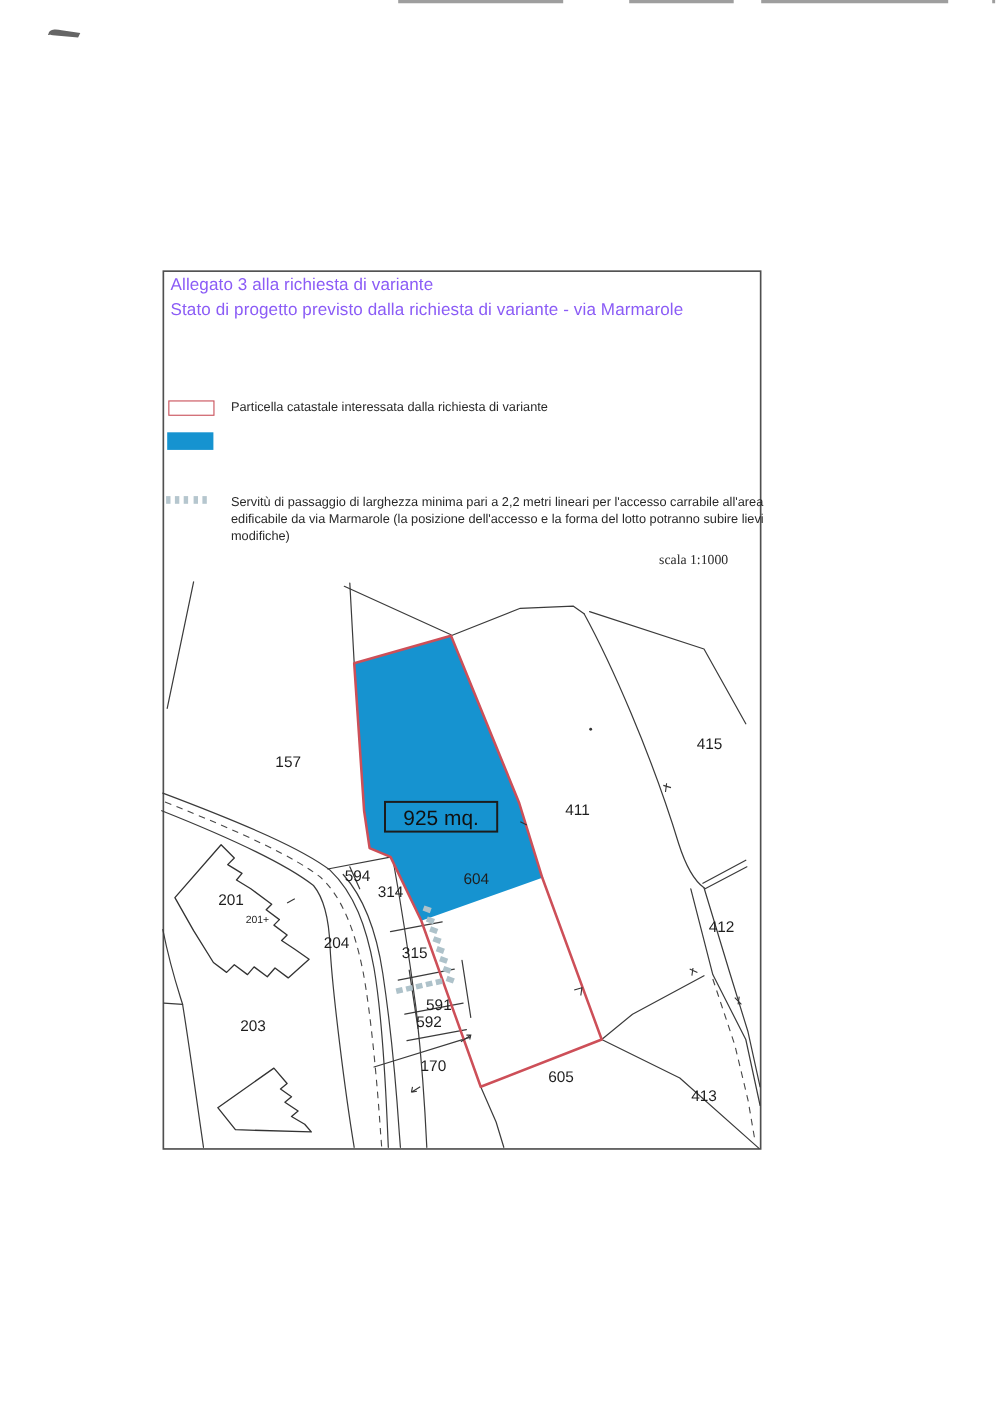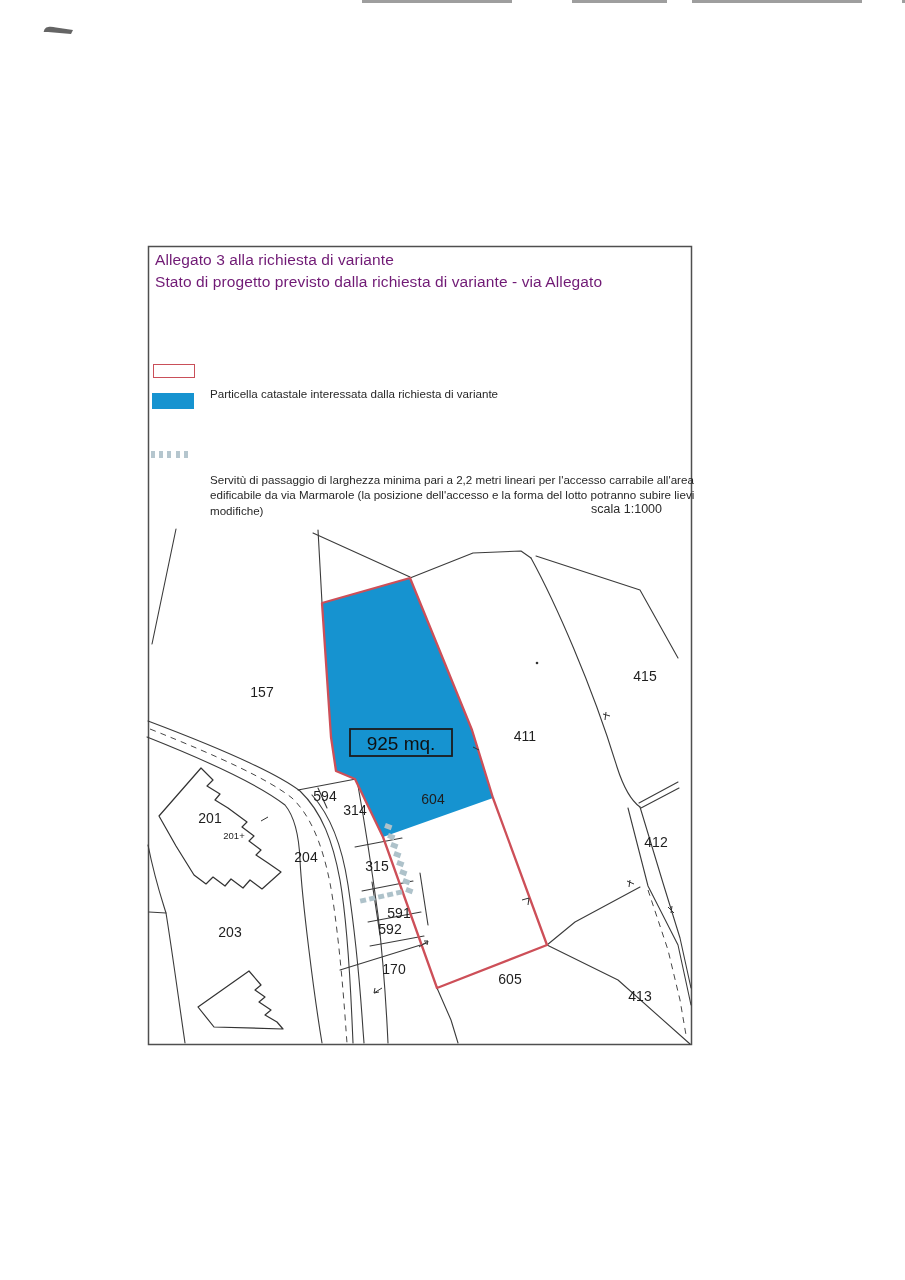--- a/index.html
+++ b/index.html
@@ -1,28 +1,28 @@
 <!DOCTYPE html>
 <html><head>
 <meta charset="utf-8">
 <style>
   html,body{margin:0;padding:0;background:#fff;}
   #page{position:relative;width:905px;height:1280px;background:#ffffff;overflow:hidden;
         font-family:"Liberation Sans", sans-serif;color:#1d1d1d;}
   .abs{position:absolute;}
-  #doc-title{left:155px;top:249px;font-size:15.5px;line-height:1.42;color:#701a75;letter-spacing:.1px;}
-  .legend-text{font-size:11.6px;line-height:1.32;color:#272727;margin-top:23px;}
+  #doc-title{left:155px;top:249px;font-size:15.5px;line-height:1.42;color:#8b5cf6;letter-spacing:.1px;}
+  .legend-text{font-size:11.6px;line-height:1.32;color:#272727;}
   #legend-text-1{left:210px;top:363px;width:480px;}
   #legend-text-2{left:210px;top:392px;width:478px;}
   #legend-text-3{left:210px;top:449px;width:500px;}
   #legend-swatch-red{left:153px;top:364px;width:40px;height:12px;border:1.6px solid #c94f59;background:#fff;}
   #legend-swatch-blue{left:152px;top:393px;width:42px;height:16px;background:#1693d0;}
   #legend-swatch-servitu{left:151px;top:451px;width:48px;height:8px;display:flex;gap:4.2px;}
   #legend-swatch-servitu i{width:4px;height:7px;background:#b5c6ce;}
-  #scale-note{right:243px;top:502px;font-size:12.5px;color:#2a2a2a;}
+  #scale-note{right:243px;top:502px;font-size:12.5px;color:#2a2a2a;font-family:Liberation Serif, serif;}
   svg text{font-family:"Liberation Sans", sans-serif;}
 </style>
 </head>
 <body>
 
 <div id="page">
 
   <svg class="abs" style="left:0;top:0" width="905" height="1280" viewBox="0 0 905 1280">
 
     <line x1="362" y1="1.5" x2="905" y2="1.5" stroke="#3f3f3f" stroke-width="3" stroke-dasharray="150 60 95 25 170 40 60 18 40 30" opacity="0.5"></line>
@@ -139,21 +139,21 @@
       <text x="390" y="934">592</text>
       <text x="230" y="937">203</text>
       <text x="394" y="974">170</text>
       <text x="510" y="984">605</text>
       <text x="640" y="1001">413</text>
     </g>
   </svg>
 
   <div class="abs" id="doc-title">
     <div>Allegato 3 alla richiesta di variante</div>
-    <div>Stato di progetto previsto dalla richiesta di variante - via Allegato</div>
+    <div>Stato di progetto previsto dalla richiesta di variante - via Marmarole</div>
   </div>
 
   <div class="abs" id="legend-swatch-red"></div>
   <div class="abs legend-text" id="legend-text-1">Particella catastale interessata dalla richiesta di variante</div>
 
   <div class="abs" id="legend-swatch-blue"></div>
 
   <div class="abs" id="legend-swatch-servitu">
     <i></i>
       <i></i>

